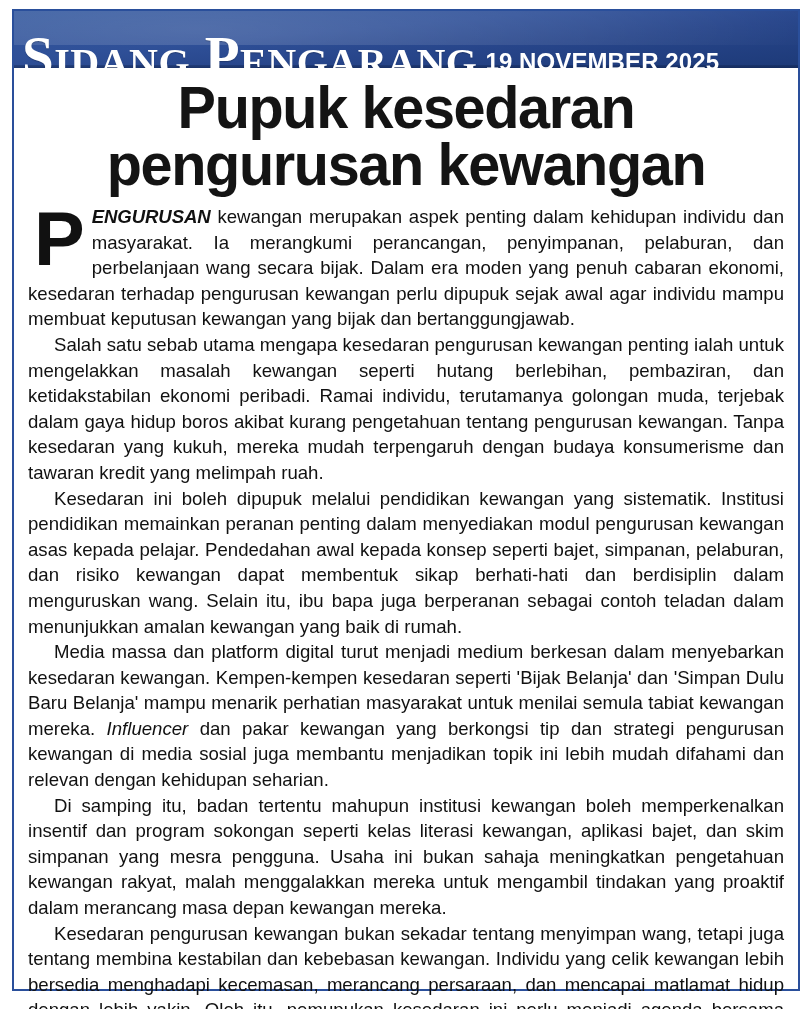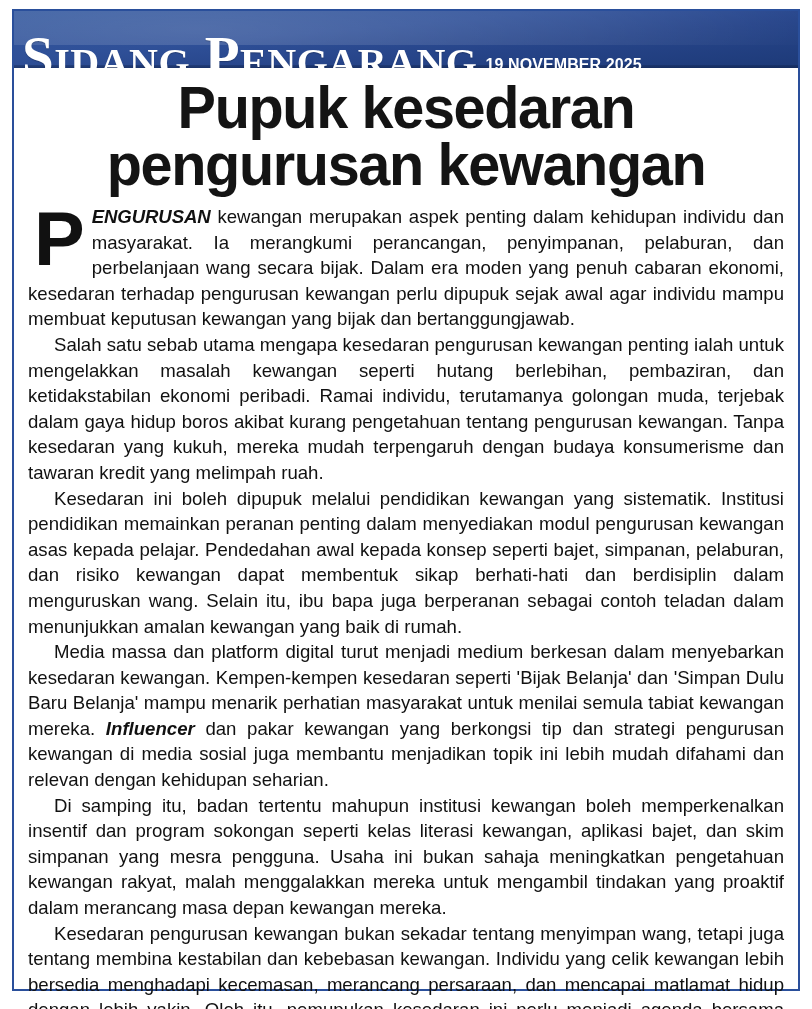--- a/index.html
+++ b/index.html
@@ -83,21 +83,21 @@
     color: #ffffff;
     white-space: nowrap;
     position: relative;
     top: 12px;
     text-shadow: 0 1px 1px rgba(0,0,0,0.22);
   }
 
   .masthead-date {
     font-family: "Liberation Sans", sans-serif;
     font-weight: 700;
-    font-size: 16px;
+    font-size: 24px;
     line-height: 20px;
     color: #ffffff;
     white-space: nowrap;
     margin-left: 8px;
     position: relative;
     top: 6px;
     letter-spacing: 0.1px;
   }
 
   
@@ -147,21 +147,21 @@
     margin: 2px 2px 0 0;
     color: #111111;
   }
 
   .lead-caps {
     font-weight: 700;
     letter-spacing: -0.1px;
     font-style: italic;
   }
 
-  .ital { font-style: italic; font-weight: bold; }
+  .ital { font-style: italic; }
 </style>
 </head>
 <body>
 
 <div class="page">
   <div class="frame">
 
     <div class="masthead">
       <div class="masthead-inner">
         <span class="masthead-title">Sidang Pengarang</span>

